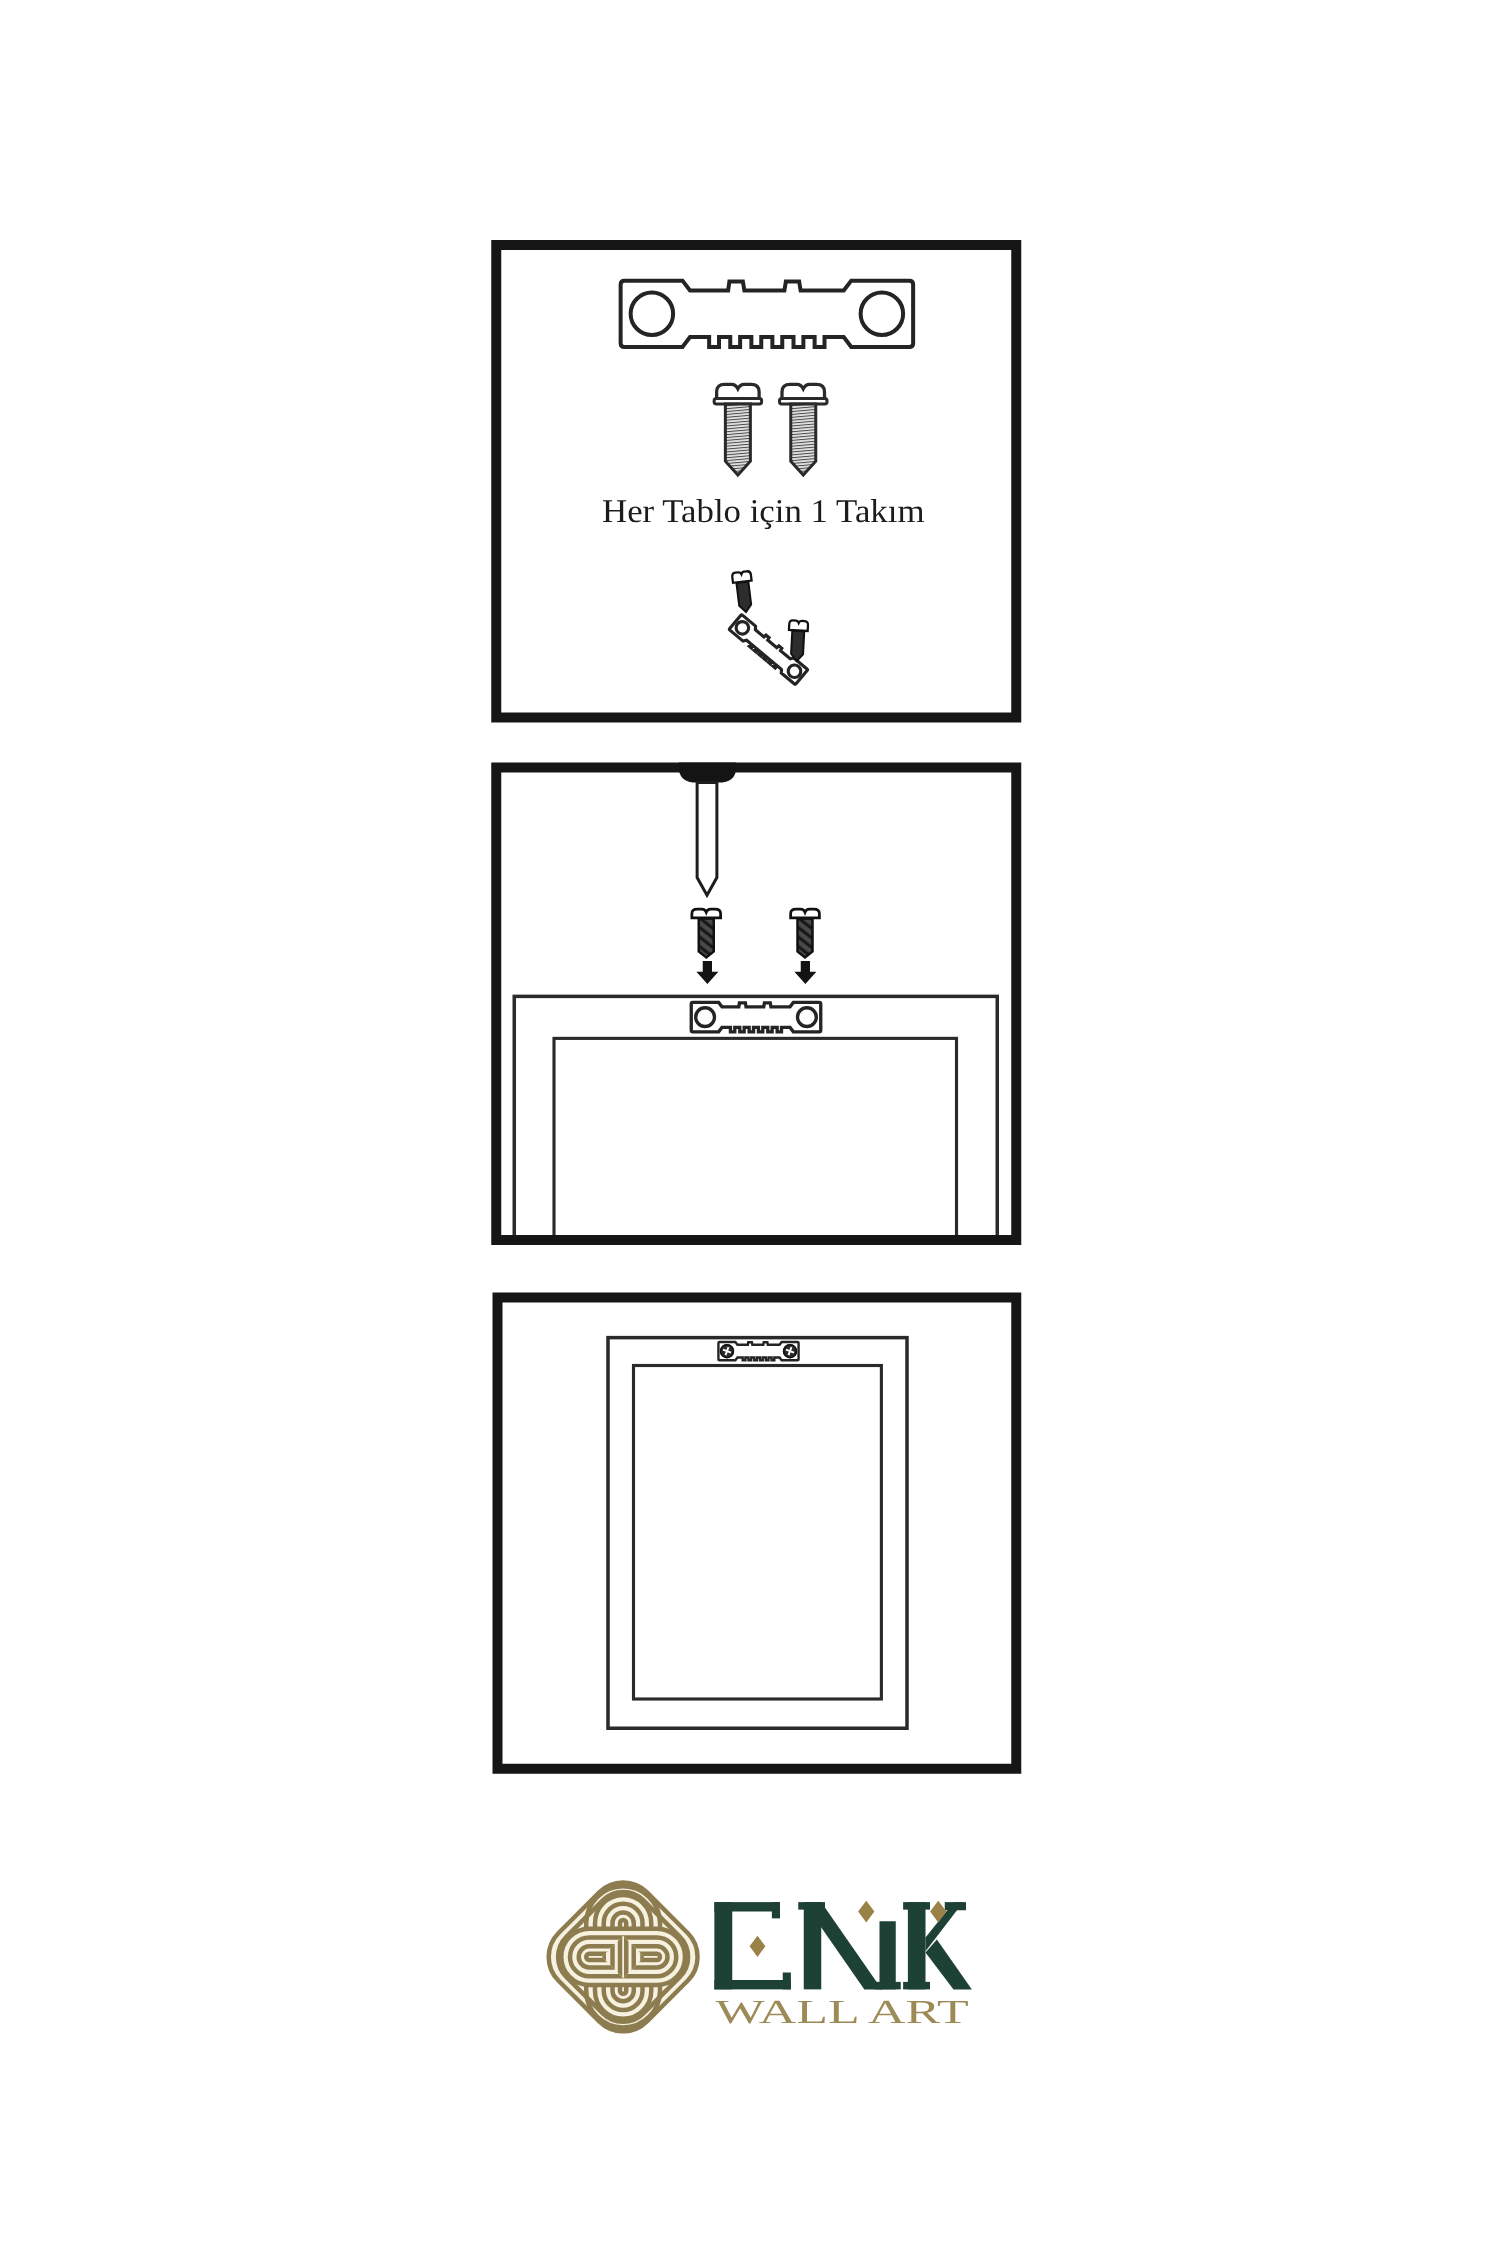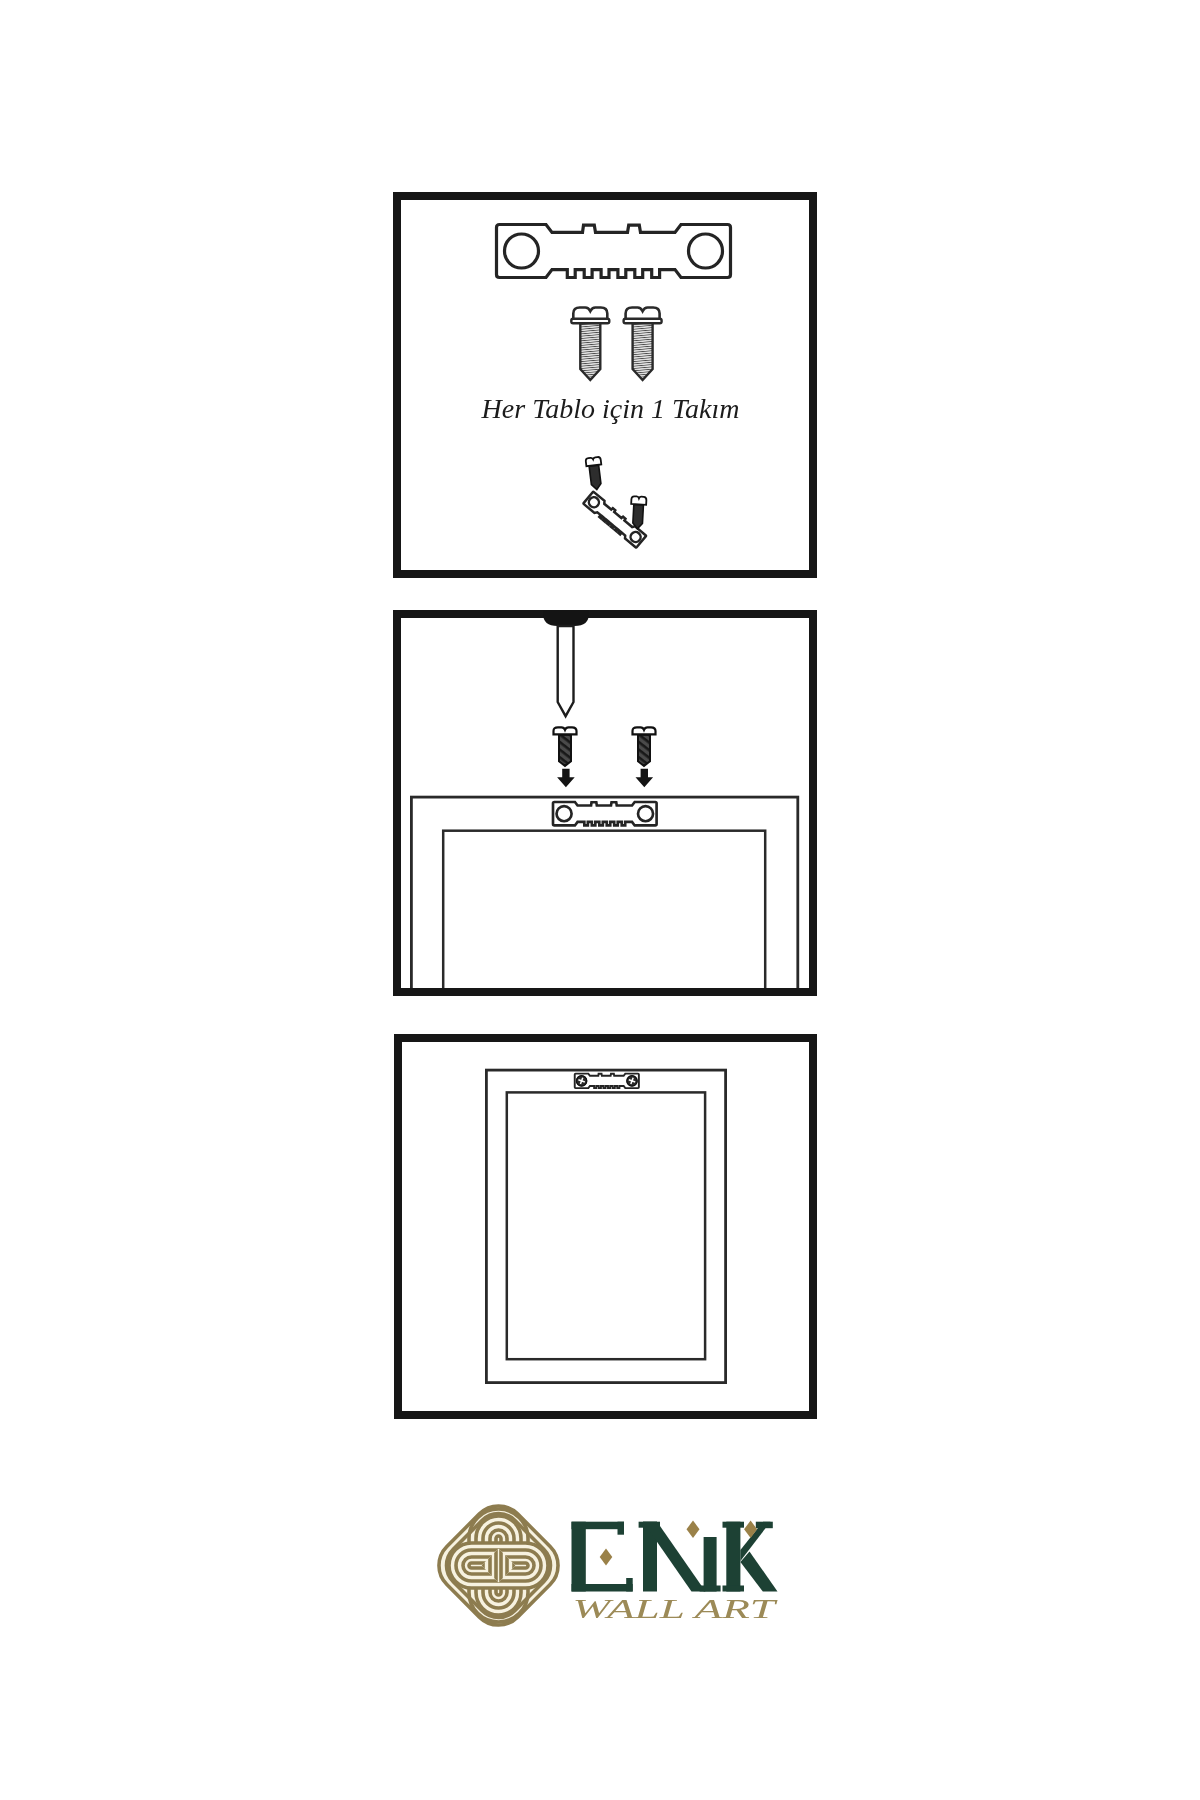--- a/index.html
+++ b/index.html
@@ -1,18 +1,18 @@
 <!DOCTYPE html>
 <html><head>
 <meta charset="utf-8">
 <style>
   html,body{margin:0;padding:0;background:#ffffff;}
   svg{display:block;}
   .page{position:relative;width:1072px;height:1800px;background:#ffffff;overflow:hidden;
-        font-family:"Liberation Sans", sans-serif;font-style:italic;}
+        font-family:"Liberation Sans", sans-serif;}
 </style>
 </head>
 <body>
 <div class="page">
 <svg width="1200" height="1800" viewBox="0 0 1200 1800" xmlns="http://www.w3.org/2000/svg">
 <defs>
 
   <pattern id="hatch" width="6" height="2.3" patternUnits="userSpaceOnUse" patternTransform="rotate(-5)">
     <rect width="6" height="2.3" fill="#ffffff"></rect>
     <rect y="0.65" width="6" height="1.05" fill="#4a4a4a"></rect>

